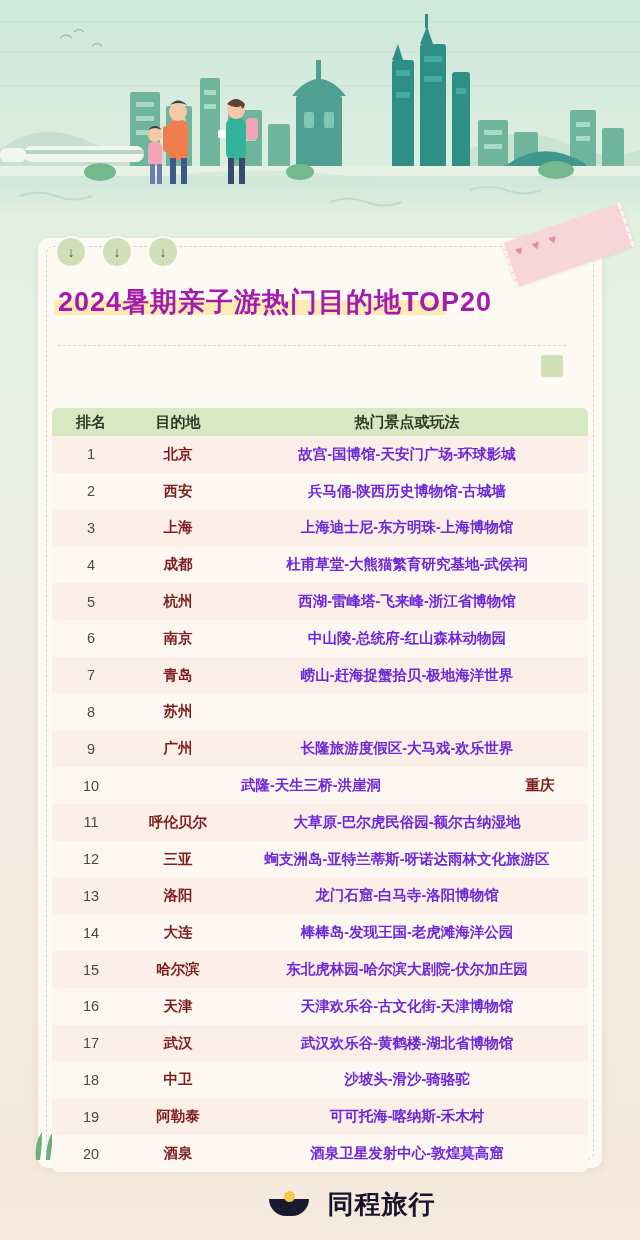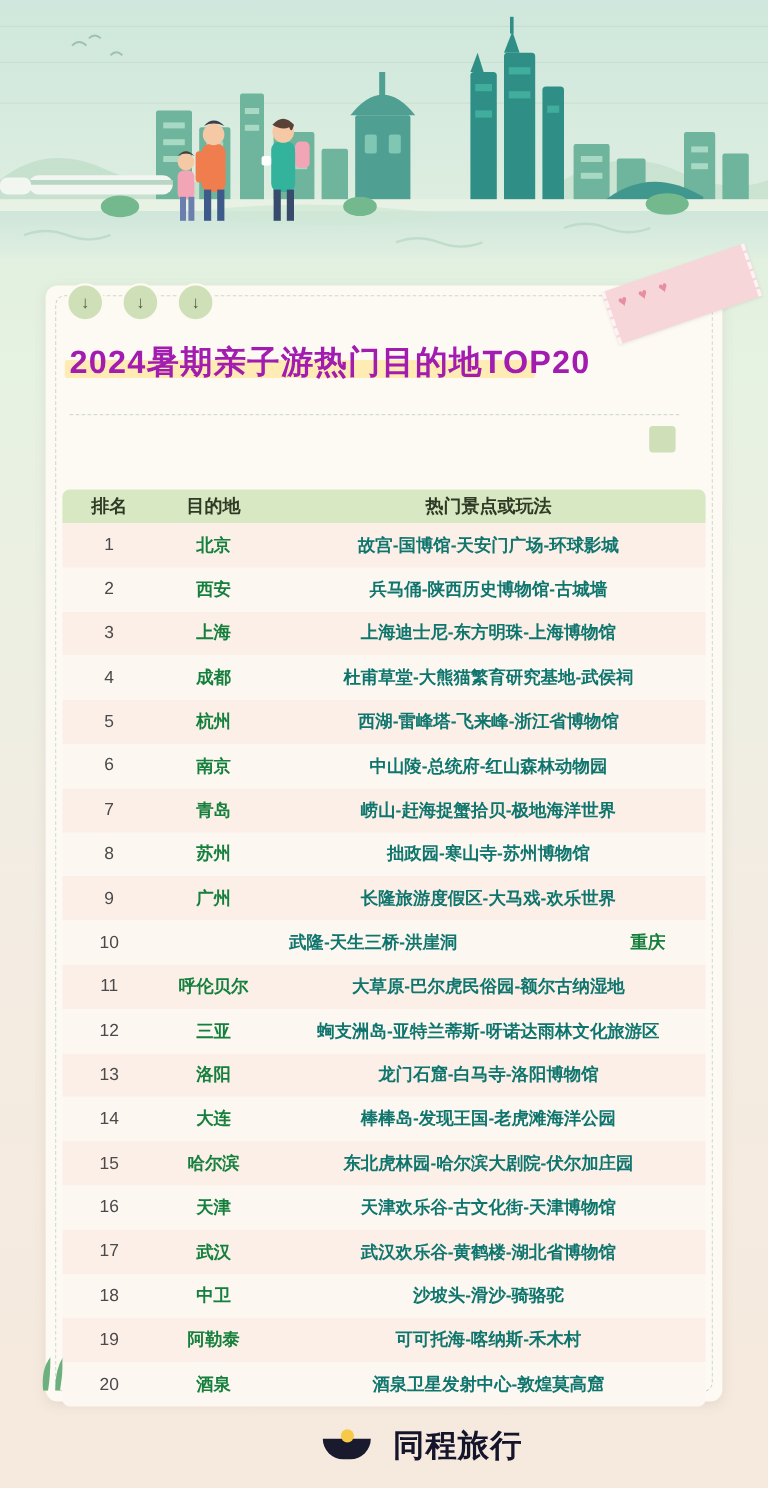--- a/index.html
+++ b/index.html
@@ -174,22 +174,22 @@
   .header-row .c {
     font-weight: bold;
     font-size: 15px;
     color: #2f3a24;
   }
 
   .body-row { position: relative; }
   .body-row.odd  { background: #fcefe8; }
   .body-row.even { background: #fdf7f1; }
   .body-row:last-child { border-radius: 0 0 6px 6px; overflow: hidden; text-align: right; }
-  .body-row .c-dest { font-weight: bold; color: #15803d; }
-  .body-row .c-spots { font-weight: bold; color: #0f766e; font-size: 14.5px; }
+  .body-row .c-dest { font-weight: bold; color: #7f1d1d; }
+  .body-row .c-spots { font-weight: bold; color: #6d28d9; font-size: 14.5px; }
   .body-row .c-rank { color: #4a4a4a; }
 
   
   .footer {
     position: absolute;
     bottom: 0; left: 0;
     width: 640px;
     height: 72px;
     display: flex;
     align-items: center;
@@ -440,21 +440,20 @@
     <div class="c c-spots">中山陵-总统府-红山森林动物园</div>
   </div>
   <div class="row body-row odd">
     <div class="c c-rank">7</div>
     <div class="c c-dest">青岛</div>
     <div class="c c-spots">崂山-赶海捉蟹拾贝-极地海洋世界</div>
   </div>
   <div class="row body-row even">
     <div class="c c-rank">8</div>
     <div class="c c-dest">苏州</div>
-    <div class="c c-spots">拙政园-寒山寺-苏州博物馆</div>
   </div>
   <div class="row body-row odd">
     <div class="c c-rank">9</div>
     <div class="c c-dest">广州</div>
     <div class="c c-spots">长隆旅游度假区-大马戏-欢乐世界</div>
   </div>
   <div class="row body-row even">
     <div class="c c-rank">10</div>
     <div class="c c-spots">武隆-天生三桥-洪崖洞</div>
     <div class="c c-dest">重庆</div>

